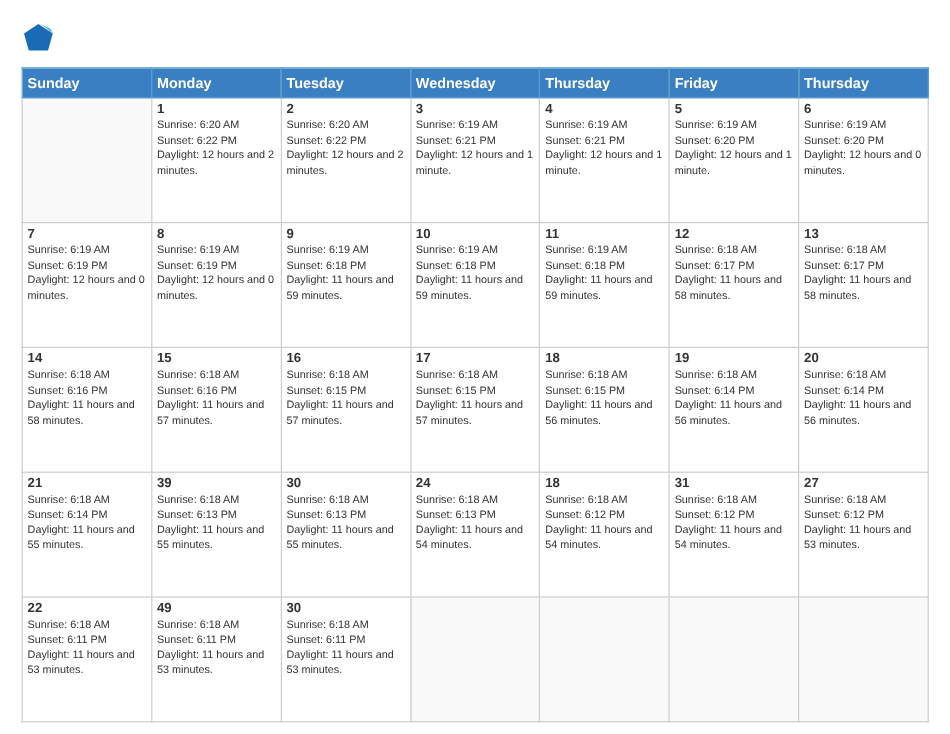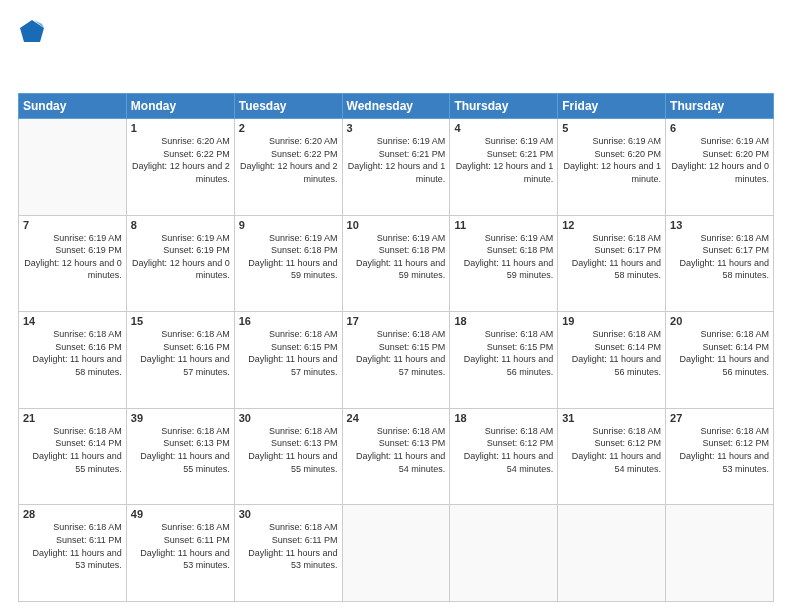--- a/index.html
+++ b/index.html
@@ -57,21 +57,20 @@
     }
     .location {
       font-size: 15px;
       color: #555;
     }
     .calendar {
       flex: 1;
       border-collapse: collapse;
       width: 100%;
       table-layout: fixed;
-      margin-top: 37px;
     }
     .calendar th {
       background-color: #3a7fc1;
       color: white;
       font-size: 12px;
       font-weight: bold;
       padding: 5px 4px;
       text-align: left;
       border: 1px solid #5a9fd4;
     }
@@ -91,21 +90,20 @@
       font-size: 11px;
       font-weight: bold;
       color: #333;
       display: block;
       margin-bottom: 1px;
     }
     .day-info {
       font-size: 9px;
       color: #333;
       line-height: 1.4;
-      text-align: right;
     }
   </style>
 </head>
 <body>
 
 <div class="page">
   <div class="header">
     <div class="logo">
       <svg class="logo-icon" viewBox="0 0 28 28">
         <polygon points="14,2 26,10 22,24 6,24 2,10" fill="#1a6bb5"></polygon>
@@ -247,21 +245,21 @@
             <span class="day-num">31</span>
             <div class="day-info">Sunrise: 6:18 AM<br>Sunset: 6:12 PM<br>Daylight: 11 hours and 54 minutes.</div>
           </td>
           <td>
             <span class="day-num">27</span>
             <div class="day-info">Sunrise: 6:18 AM<br>Sunset: 6:12 PM<br>Daylight: 11 hours and 53 minutes.</div>
           </td>
         </tr>
         <tr>
           <td>
-            <span class="day-num">28</span>
+            <span class="day-num">22</span>
             <div class="day-info">Sunrise: 6:18 AM<br>Sunset: 6:11 PM<br>Daylight: 11 hours and 53 minutes.</div>
           </td>
           <td>
             <span class="day-num">49</span>
             <div class="day-info">Sunrise: 6:18 AM<br>Sunset: 6:11 PM<br>Daylight: 11 hours and 53 minutes.</div>
           </td>
           <td>
             <span class="day-num">30</span>
             <div class="day-info">Sunrise: 6:18 AM<br>Sunset: 6:11 PM<br>Daylight: 11 hours and 53 minutes.</div>
           </td>

